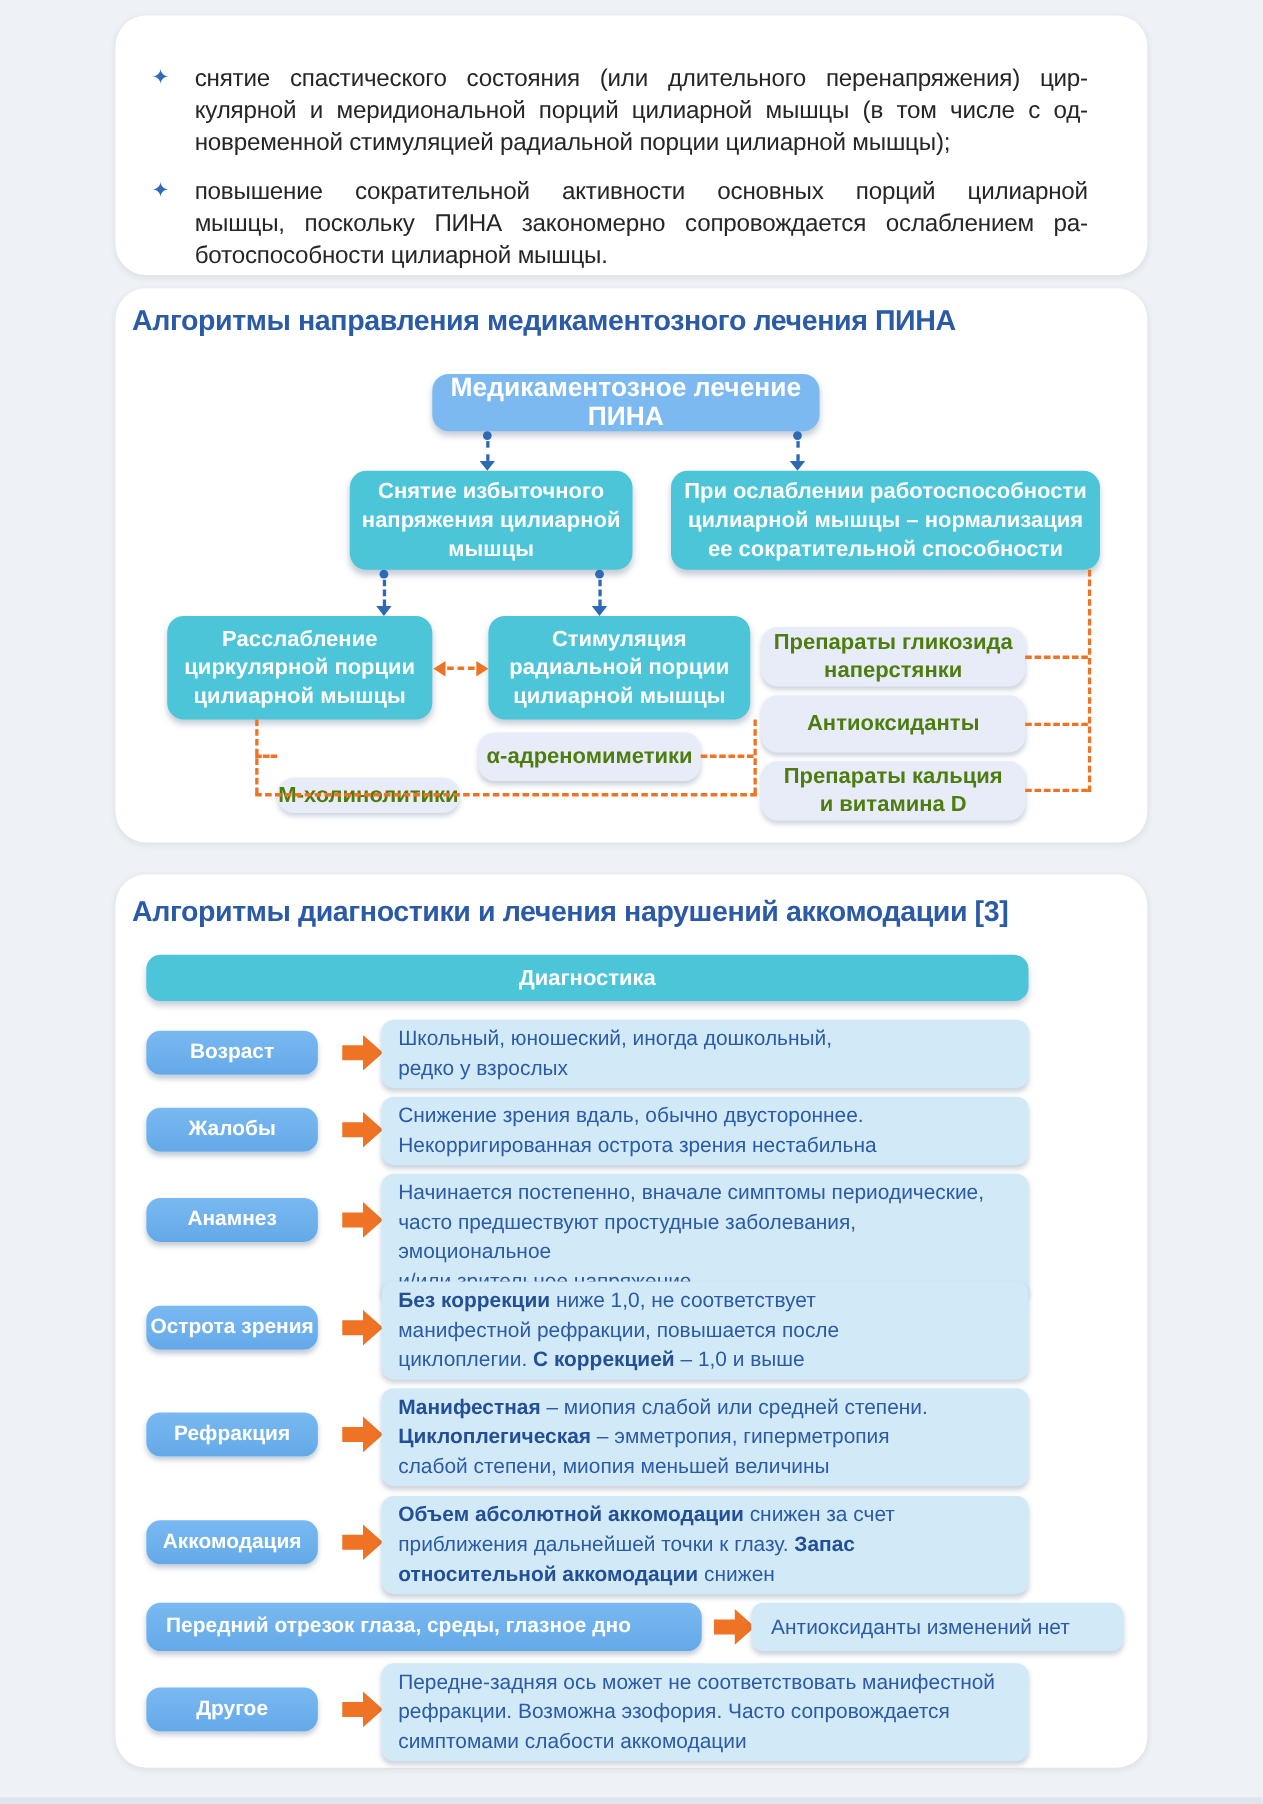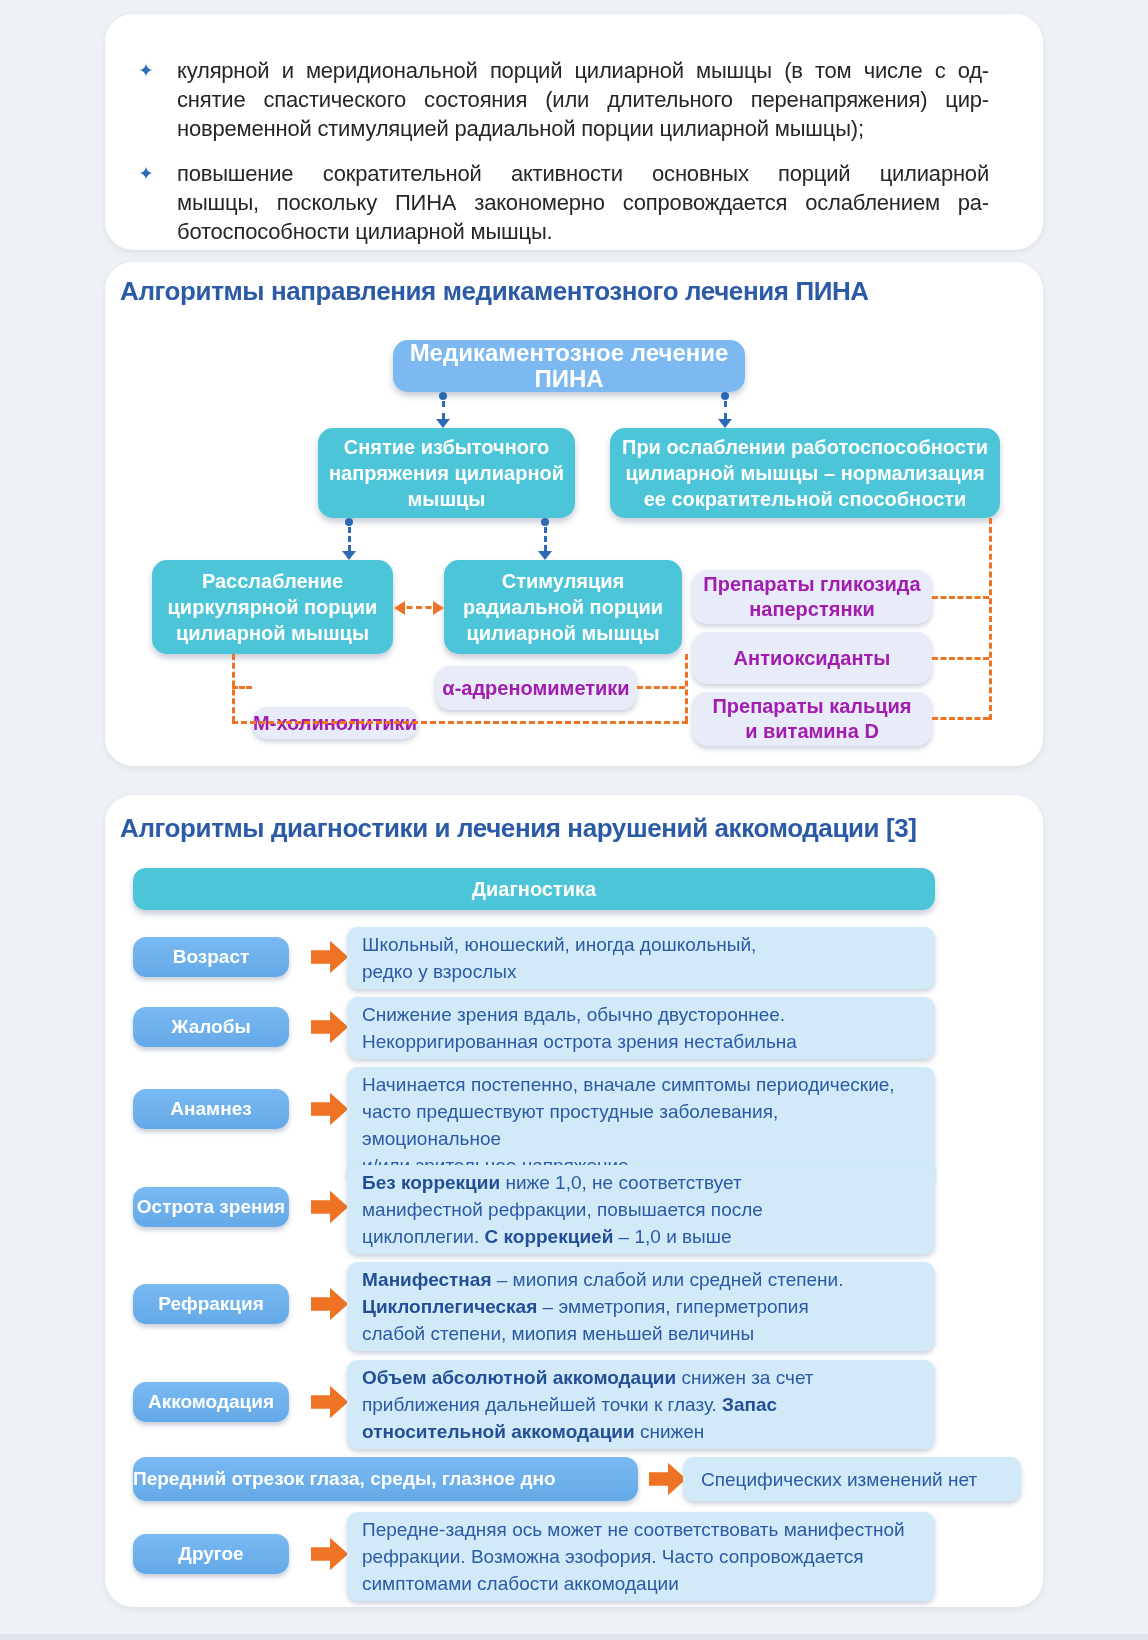--- a/index.html
+++ b/index.html
@@ -33,21 +33,21 @@
 
   
   .fbox{
     position:absolute;box-sizing:border-box;border-radius:15px;
     display:flex;align-items:center;justify-content:center;text-align:center;
     white-space:pre-line;font-weight:bold;
     box-shadow:0 4px 6px rgba(90,110,140,.35);
   }
   .blue-box{background:#7bb9f0;color:#ffffff;font-size:24px;line-height:26px;}
   .teal-box{background:#4cc5d9;color:#ffffff;font-size:20px;line-height:26px;}
-  .lav-box{background:#e8ecf9;color:#a21caf;font-size:20px;line-height:25px;
+  .lav-box{background:#e8ecf9;color:#4d7c0f;font-size:20px;line-height:25px;
            box-shadow:0 3px 5px rgba(90,110,140,.3);}
   #fc-root{left:288px;top:78px;width:352px;height:52px;}
   #fc-branch-left{left:213px;top:166px;width:257px;min-height:90px;}
   #fc-branch-right{left:505px;top:166px;width:390px;min-height:90px;}
   #fc-relax{left:47px;top:298px;width:241px;min-height:94px;}
   #fc-stim{left:339px;top:298px;width:238px;min-height:94px;}
   #fc-drug1{left:587px;top:308px;width:240px;min-height:54px;}
   #fc-drug2{left:587px;top:370px;width:240px;min-height:52px;}
   #fc-drug3{left:587px;top:430px;width:240px;min-height:54px;}
   #fc-m{left:147px;top:404px;width:166px;height:32px;margin-top:41px;}
@@ -118,37 +118,37 @@
   #rc-3{top:272px;min-height:85px;}
   #rc-4{top:370px;min-height:85px;}
   #rc-5{top:467px;min-height:85px;}
   #rc-6{top:565px;min-height:85px;}
   #rc-8{top:717px;min-height:85px;}
   #pill-1{top:142px;}#pill-2{top:212px;}#pill-3{top:294px;}#pill-4{top:392px;}
   #pill-5{top:489px;}#pill-6{top:587px;}#pill-8{top:739px;}
   #arr-1{top:144px;}#arr-2{top:214px;}#arr-3{top:296px;}#arr-4{top:394px;}
   #arr-5{top:491px;}#arr-6{top:589px;}#arr-8{top:741px;}
   
-  #pill-7{top:662px;width:505px;height:44px;justify-content:flex-start;box-sizing:border-box;}
+  #pill-7{top:662px;width:505px;height:44px;justify-content:flex-start;padding-left:18px;box-sizing:border-box;}
   #arr-7{left:544px;top:666px;}
   #rc-7{left:578px;top:662px;width:338px;height:44px;display:flex;align-items:center;
         white-space:nowrap;padding:0 0 0 18px;}
 
   #bottom-strip{position:absolute;left:0;top:1634px;width:1148px;height:6px;background:#dfe5ee;}
 </style>
 </head>
 <body>
 
 <div class="card" id="card-intro">
   <div class="intro-wrap">
     <div class="bullet">
       <div class="star">✦</div>
       <div class="btext">
+        <div class="jline">снятие спастического состояния (или длительного перенапряжения) цир-</div>
         <div class="jline">кулярной и меридиональной порций цилиарной мышцы (в том числе с од-</div>
-        <div class="jline">снятие спастического состояния (или длительного перенапряжения) цир-</div>
         <div class="jlast">новременной стимуляцией радиальной порции цилиарной мышцы);</div>
       </div>
     </div>
     <div class="bullet">
       <div class="star">✦</div>
       <div class="btext">
         <div class="jline">повышение сократительной активности основных порций цилиарной</div>
         <div class="jline">мышцы, поскольку ПИНА закономерно сопровождается ослаблением ра-</div>
         <div class="jlast">ботоспособности цилиарной мышцы.</div>
       </div>
@@ -245,21 +245,21 @@
 
   <div class="pill" id="pill-6">Аккомодация</div>
   <div class="row-arrow" id="arr-6"></div>
   <div class="rc" id="rc-6"><b>Объем абсолютной аккомодации</b><span> снижен за счет
 приближения дальнейшей точки к глазу. </span><b>Запас
 относительной аккомодации</b><span> снижен</span></div>
 
   <div class="pill" id="pill-7">Передний отрезок глаза, среды, глазное дно</div>
   <div class="row-arrow" id="arr-7"></div>
   <div class="rc" id="rc-7">
-      <span>Специфических изменений нет</span>
+      <span>Антиоксиданты изменений нет</span>
     </div>
 
   <div class="pill" id="pill-8">Другое</div>
   <div class="row-arrow" id="arr-8"></div>
   <div class="rc" id="rc-8"><span>Передне-задняя ось может не соответствовать манифестной
 рефракции. Возможна эзофория. Часто сопровождается
 симптомами слабости аккомодации</span></div>
 </div>
 
 <div id="bottom-strip"></div>

